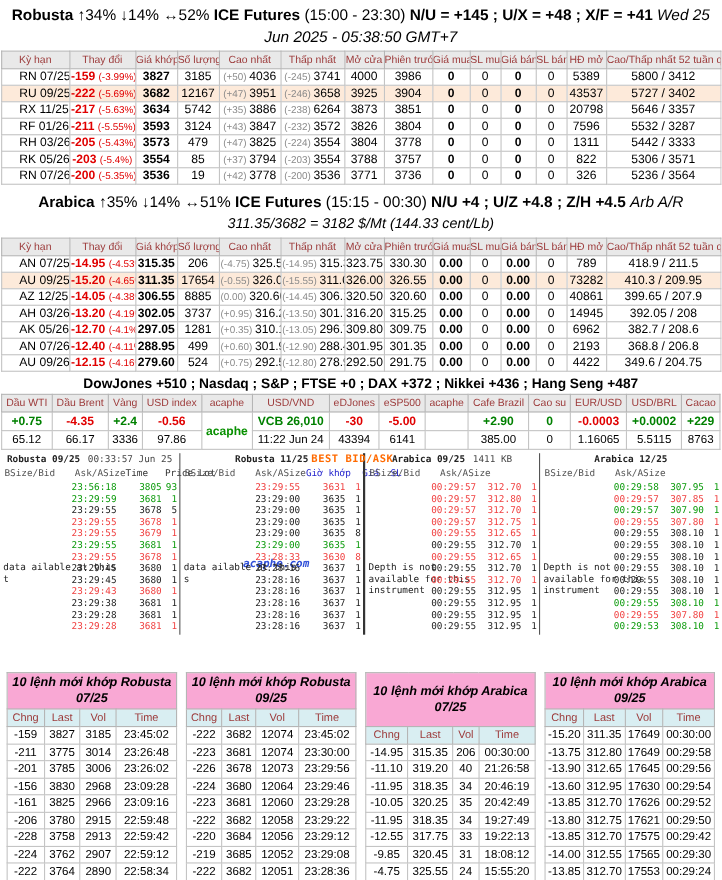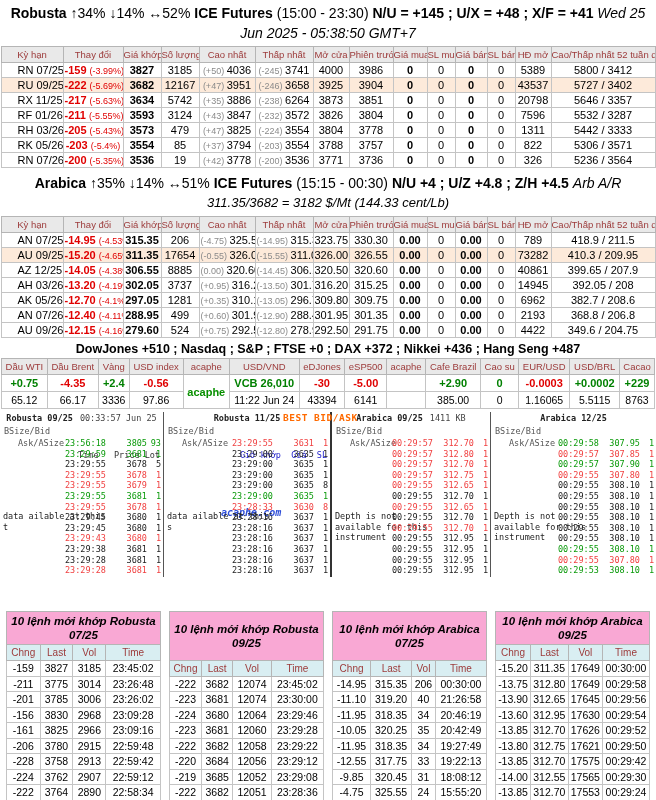--- a/index.html
+++ b/index.html
@@ -32,21 +32,21 @@
   .acaphe-cell{color:#089000;font-weight:bold;font-size:12px;}
   .small-val{font-size:9px;}
   
   #depth{position:relative;display:flex;width:656px;margin-top:3px;
          font-family:"DejaVu Sans Mono",monospace;font-size:8.5px;color:#222;}
   .panel{box-sizing:border-box;}
   .p0{width:163px}.p1{width:167px;border-left:1px solid #555}
   .p2{width:160px;border-left:2px solid #333}.p3{width:166px;border-left:1px solid #555}
   .ptitle{height:13px;line-height:13px;text-align:center;white-space:nowrap;overflow:hidden;}
   .pextra{color:#444;margin-left:7px;font-weight:normal;}
-  .phead{display:flex;height:12px;line-height:12px;color:#555;white-space:pre;flex-direction:column;}
+  .phead{display:flex;height:12px;line-height:12px;color:#555;white-space:pre;}
   .phead .h1{margin-left:4px}.phead .h2{margin-left:18px}
   .thead{margin-left:auto;margin-right:3px;color:#333;}
   .thead.blue{color:#2222cc}
   .pbody{position:relative;height:140px;}
   .prows{position:absolute;right:2px;top:1px;}
   .prow{display:flex;height:10.6px;line-height:10.6px;}
   .tt{width:46px;}
   .tp{width:36px;text-align:right;}
   .tl{width:14px;text-align:right;}
   .tick-up{color:#0a9a0a}.tick-down{color:#f04040}.tick-nt{color:#222}
@@ -887,20 +887,26 @@
           <td>12074</td>
           <td>23:45:02</td>
         </tr>
         <tr>
           <td>-223</td>
           <td>3681</td>
           <td>12074</td>
           <td>23:30:00</td>
         </tr>
         <tr>
+          <td>-226</td>
+          <td>3678</td>
+          <td>12073</td>
+          <td>23:29:56</td>
+        </tr>
+        <tr>
           <td>-224</td>
           <td>3680</td>
           <td>12064</td>
           <td>23:29:46</td>
         </tr>
         <tr>
           <td>-223</td>
           <td>3681</td>
           <td>12060</td>
           <td>23:29:28</td>

